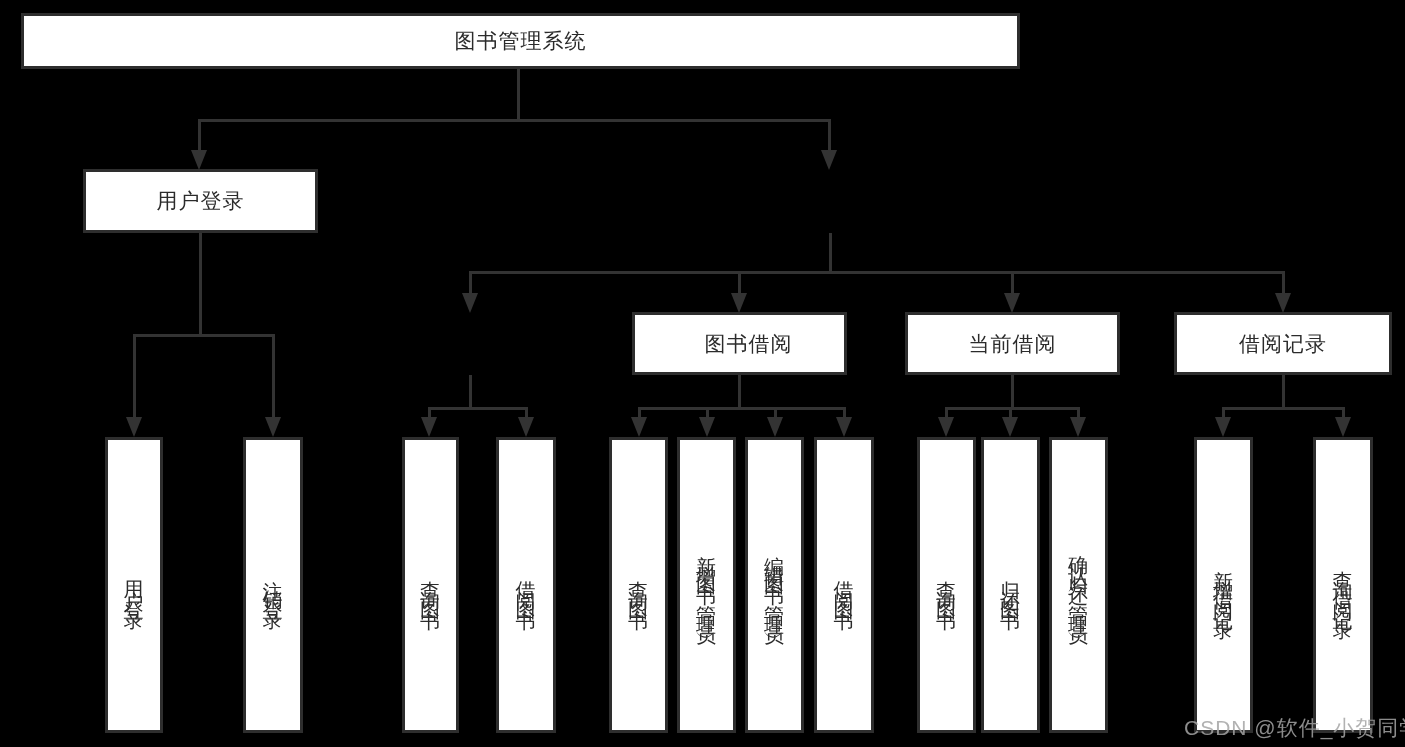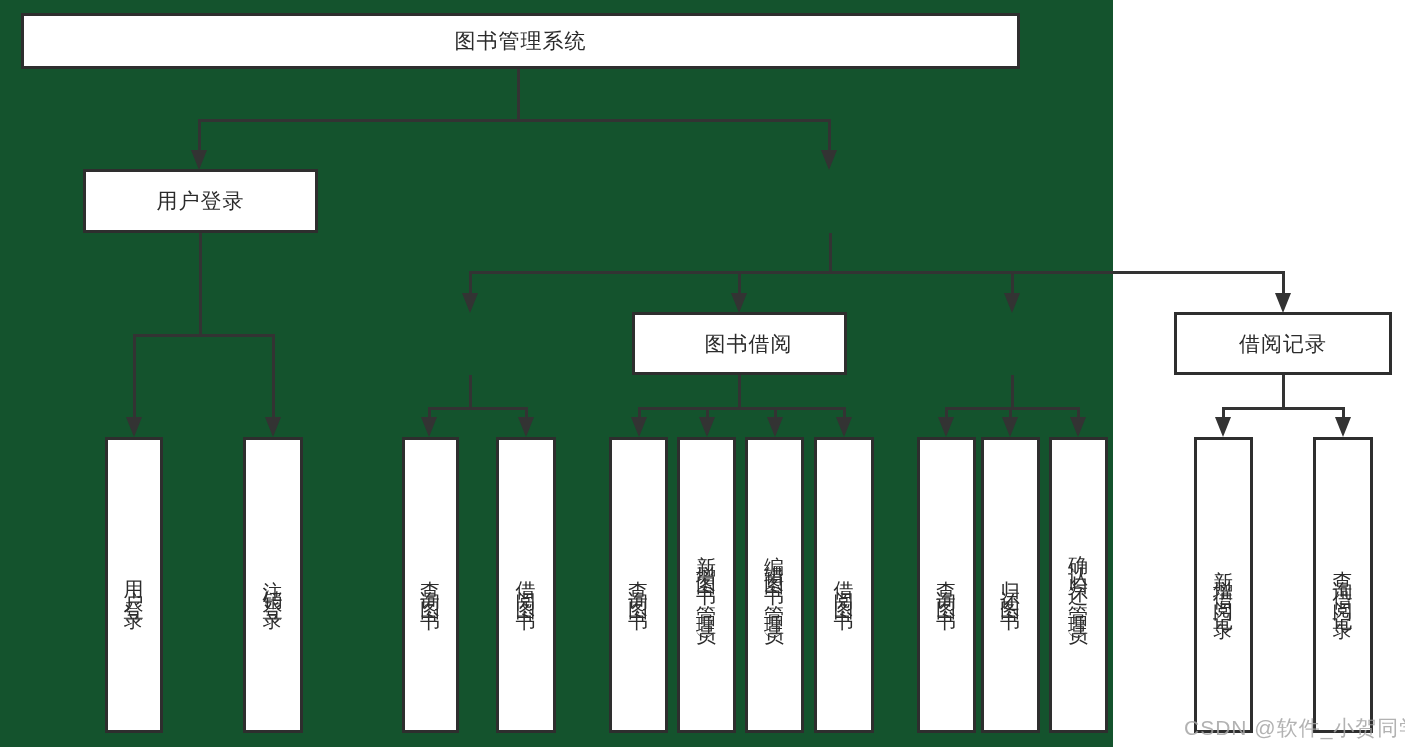--- a/index.html
+++ b/index.html
@@ -5,22 +5,22 @@
   html, body { margin: 0; padding: 0; }
   body {
     width: 1405px; height: 747px;
     background: #ffffff;
     font-family: "Liberation Sans", "DejaVu Sans", sans-serif;
     color: #2b2b2b;
     overflow: hidden;
   }
   #canvas {
     position: relative;
-    width: 1113px; height: 747px;
-    background: #14532d;
+    width: 1405px; height: 747px;
+    background: #000000;
   }
   .box {
     position: absolute;
     box-sizing: border-box;
     border: 3px solid #2e2e2e;
     background: #ffffff;
     display: flex;
     align-items: center;
     justify-content: center;
     font-size: 21px;
@@ -100,20 +100,23 @@
   <div class="vline" style="left:738px; top:271px; height:24px;"></div>
   <div class="arrow" style="left:731px; top:293px;"></div>
   <div class="vline" style="left:1011px; top:271px; height:24px;"></div>
   <div class="arrow" style="left:1004px; top:293px;"></div>
   <div class="vline" style="left:1282px; top:271px; height:24px;"></div>
   <div class="arrow" style="left:1275px; top:293px;"></div>
 
   <div class="box" style="left:632px; top:312px; width:215px; height:63px;padding-left:18px;">
     <span>图书借阅</span>
   </div>
+  <div class="box" style="left:905px; top:312px; width:215px; height:63px;">
+    <span>当前借阅</span>
+  </div>
   <div class="box" style="left:1174px; top:312px; width:218px; height:63px;">
     <span>借阅记录</span>
   </div>
 
   <div class="vline" style="left:469px; top:375px; height:34px;"></div>
   <div class="hline" style="left:428px; top:407px; width:100px;"></div>
   <div class="vline" style="left:428px; top:407px; height:12px;"></div>
   <div class="arrow" style="left:421px; top:417px;"></div>
   <div class="vline" style="left:525px; top:407px; height:12px;"></div>
   <div class="arrow" style="left:518px; top:417px;"></div>

